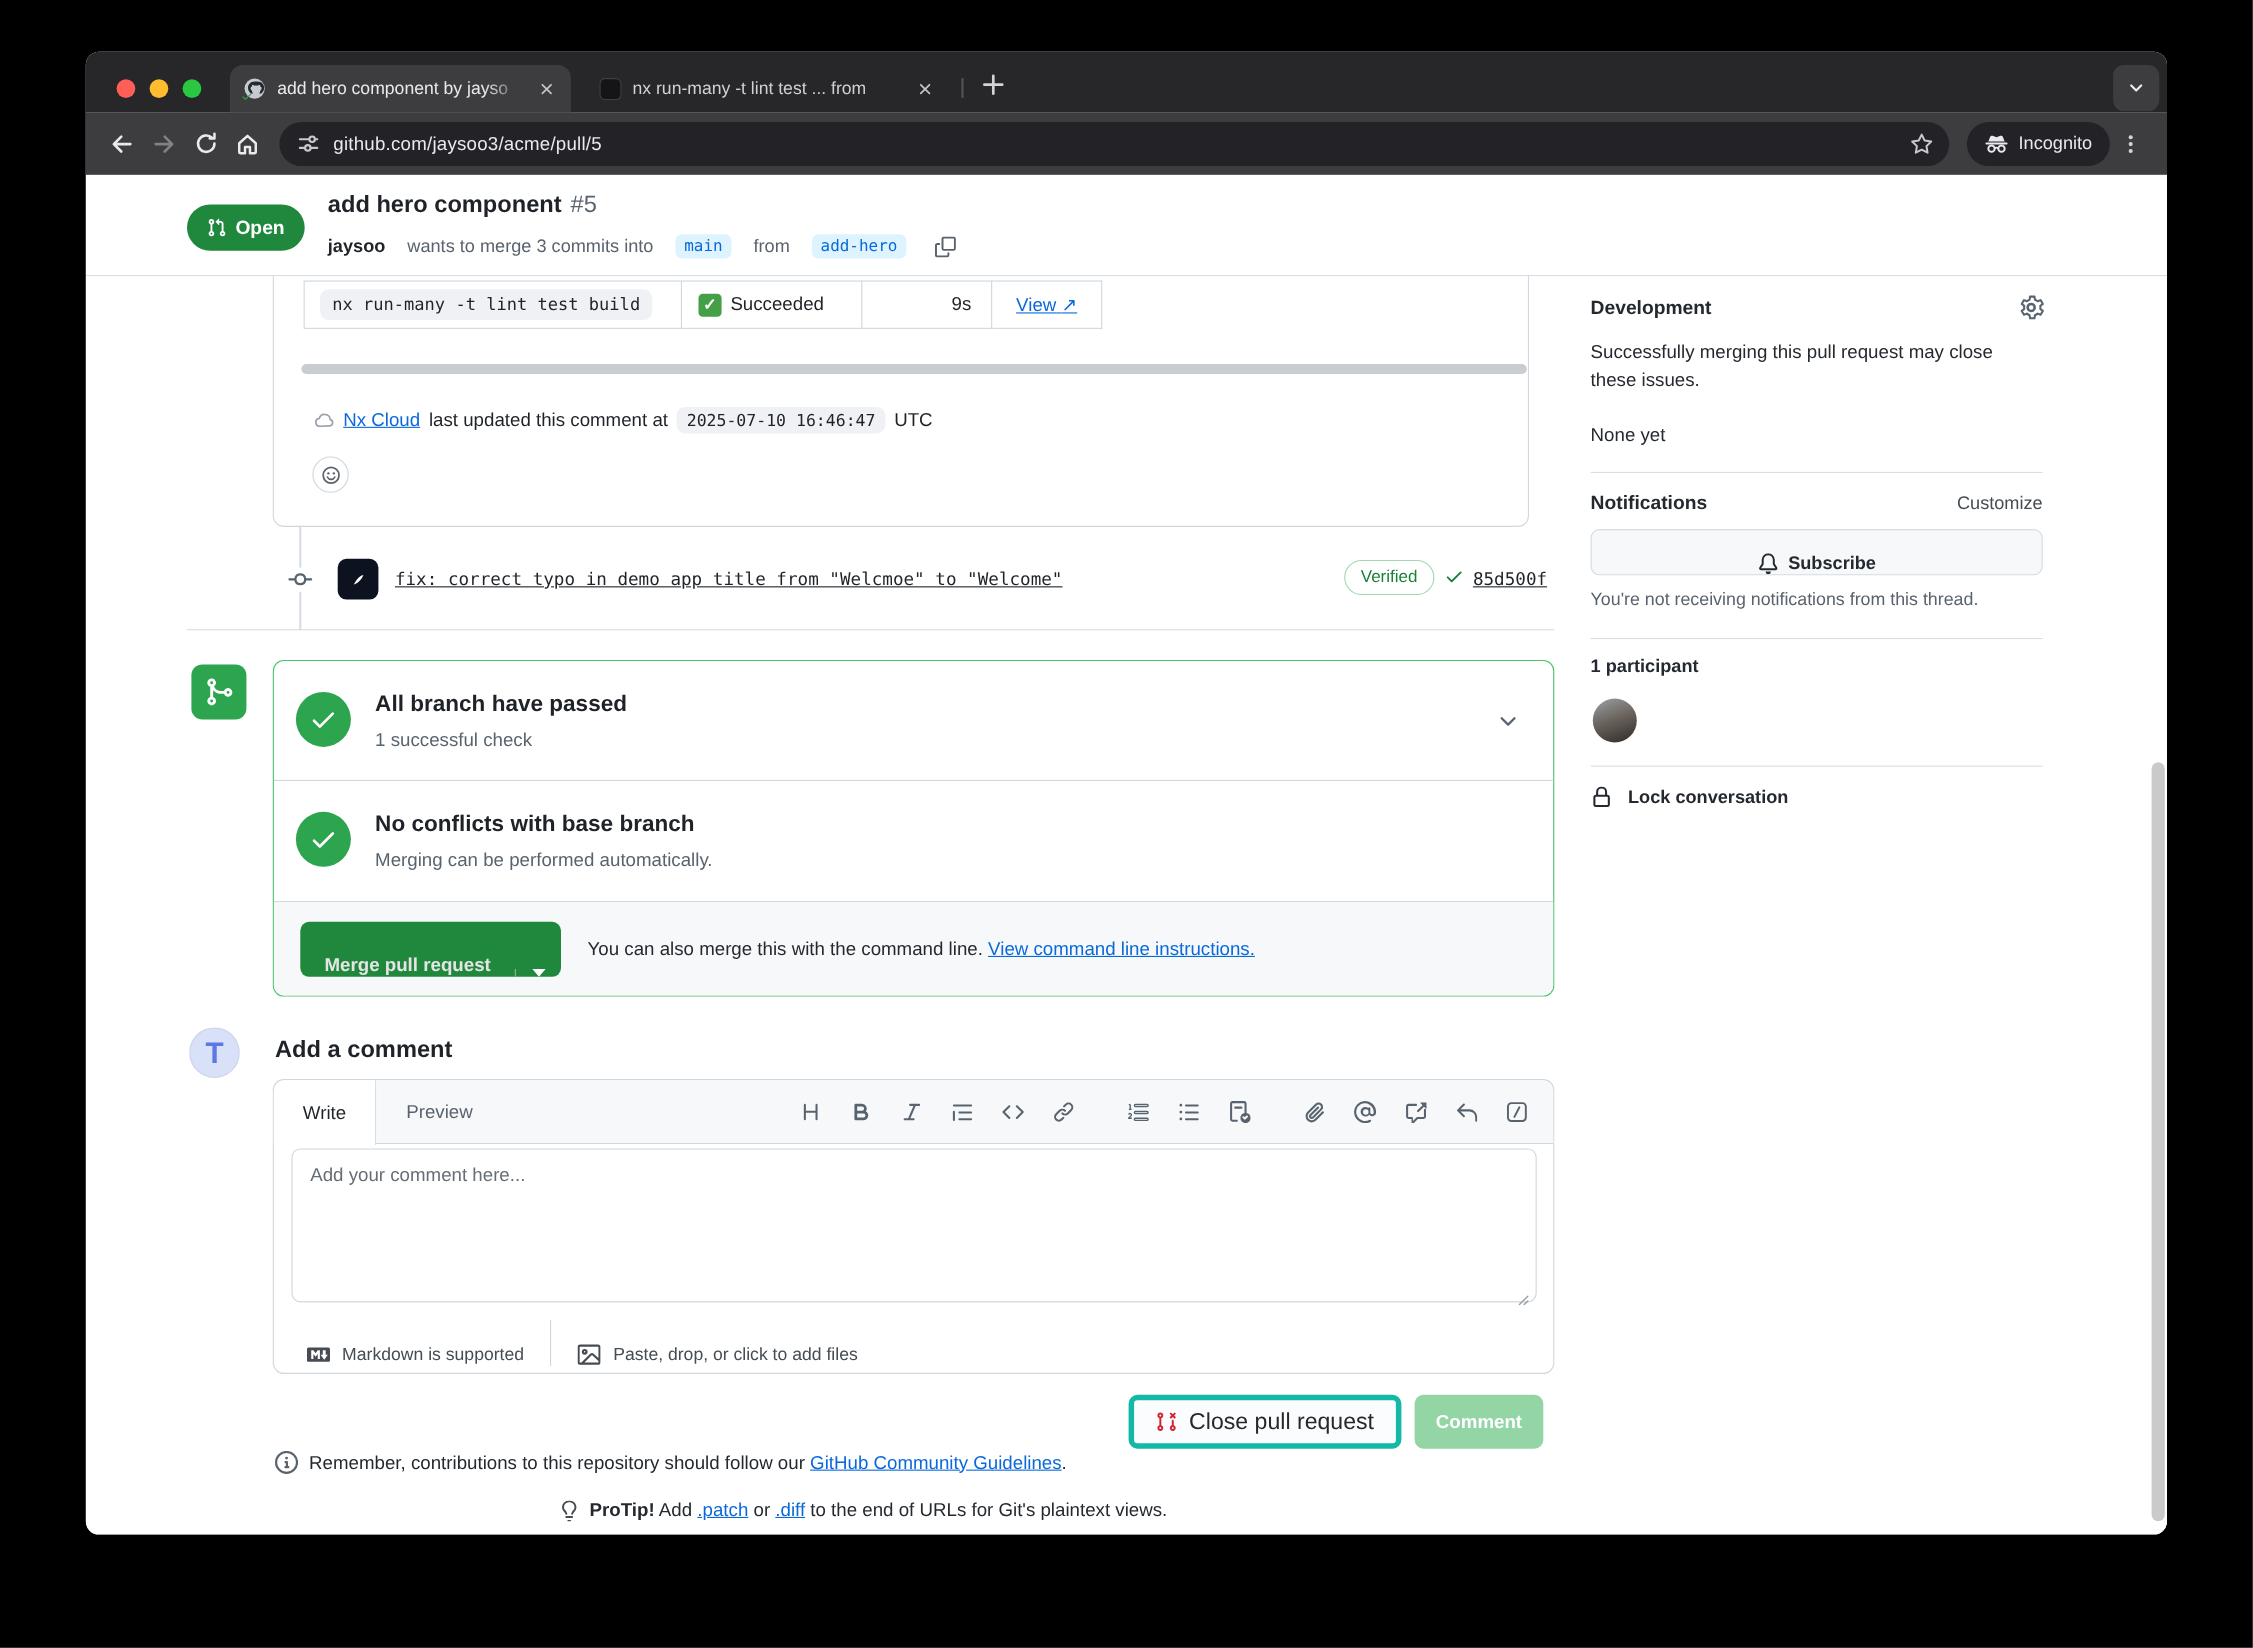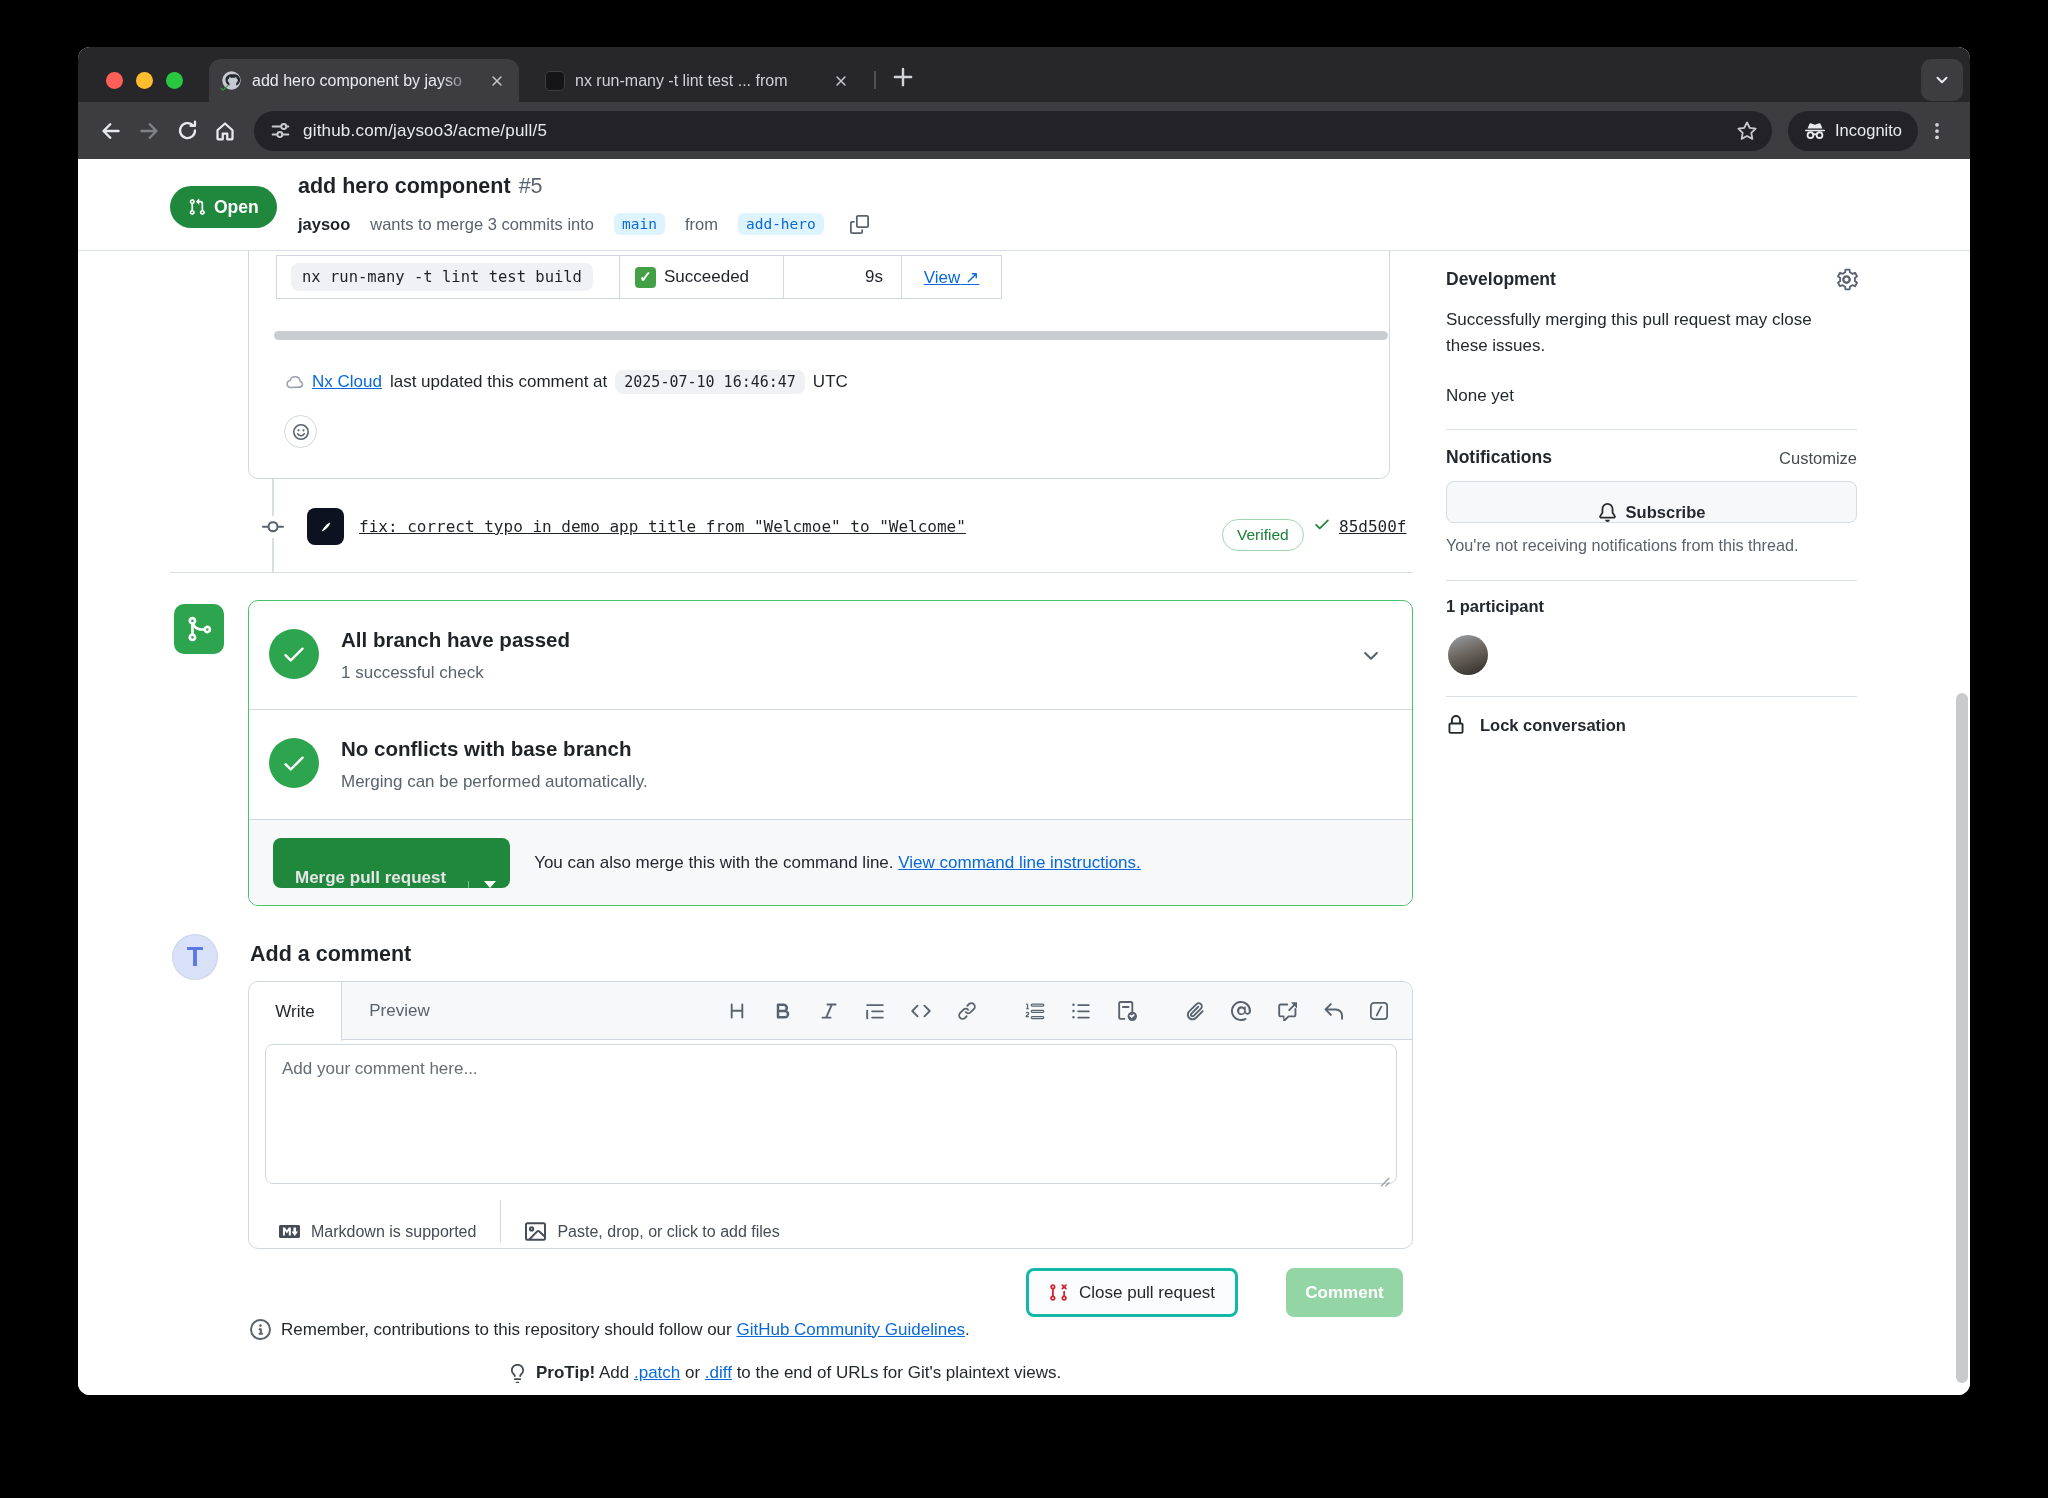--- a/index.html
+++ b/index.html
@@ -56,21 +56,21 @@
   .emoji-btn { position:absolute; left:206px; top:256px; width:33px; height:33px; border:1px solid #d0d7de; border-radius:50%;
                display:flex; align-items:center; justify-content:center; color:#59636e; z-index:2; background:#fff; }
   .link { color:#0969da; text-decoration:underline; cursor:pointer; }
 
   .tl-line { position:absolute; left:194px; top:320px; width:2px; height:94px; background:#d8dee4; }
   .commit-ico { position:absolute; left:184px; top:357px; color:#59636e; background:#fff; z-index:2; }
   .commit-avatar { position:absolute; left:229px; top:349px; width:37px; height:37px; border-radius:8px; background:#0c1220;
                    display:flex; align-items:center; justify-content:center; }
   .commit-msg { position:absolute; left:281px; top:358px; font-family:"DejaVu Sans Mono", monospace; font-size:16px;
                 color:#1f2328; text-decoration:underline; white-space:nowrap; }
-  .verified { position:absolute; left:1144px; top:360px; height:32px; padding:0 14px; border:1px solid #a2d8b0;
+  .verified { position:absolute; left:1144px; top:350px; height:32px; padding:0 14px; border:1px solid #a2d8b0;
               border-radius:16px; color:#1a7f37; font-size:15.5px; display:flex; align-items:center; }
   .sha-check { position:absolute; left:1235px; top:356px; color:#1a7f37; }
   .sha { position:absolute; left:1261px; top:358px; font-family:"DejaVu Sans Mono", monospace; font-size:16px; text-decoration:underline; }
 
   .divider1 { position:absolute; left:92px; top:413px; width:1243px; height:1px; background:#d8dee4; }
 
   .merge-sq { position:absolute; left:96px; top:445px; width:50px; height:50px; border-radius:10px; background:#2da44e;
               display:flex; align-items:center; justify-content:center; color:#fff; }
   .merge-box { position:absolute; left:170px; top:441px; width:1165px; height:306px; border:1px solid #4ac26b;
                border-radius:10px; background:#fff; }
@@ -103,22 +103,22 @@
   .tgroup { display:flex; align-items:center; gap:24px; }
   .tbtn { width:22px; height:22px; display:flex; align-items:center; justify-content:center; color:#59636e; }
   .cta { position:absolute; left:16px; top:62px; width:1132px; height:140px; border:1px solid #d0d7de; border-radius:8px;
          padding:14px 16px; font-size:17px; font-family:"Liberation Sans", sans-serif; color:#1f2328; resize:none; outline:none; background:#fff; }
   .cta::placeholder { color:#656d76; }
   .resize-grip { position:absolute; left:1128px; top:192px; color:#9aa0a6; }
   .cfoot { position:absolute; left:30px; top:220px; height:40px; display:flex; align-items:flex-end; gap:24px; font-size:16px; color:#454c54; }
   .cfoot .vdiv { width:1px; height:42px; background:#d0d7de; }
   .ficon-row { display:flex; align-items:center; gap:11px; }
 
-  .close-btn { position:absolute; left:948px; top:1109px; height:49px; border:3px solid #14b8a6; border-radius:8px; background:#fbfcfd;
-               display:flex; align-items:center; gap:11px; padding:0 20px; font-size:17px; color:#24292f; }
+  .close-btn { position:absolute; left:948px; top:1109px; height:49px; border:5px solid #14b8a6; border-radius:8px; background:#fbfcfd;
+               display:flex; align-items:center; gap:11px; padding:0 20px; font-size:21px; color:#24292f; }
   .comment-btn { position:absolute; left:1208px; top:1109px; height:49px; width:117px; border-radius:8px; background:#93d5a5;
                  color:#fff; font-size:17px; font-weight:600; display:flex; align-items:center; justify-content:center; }
 
   .note1 { position:absolute; left:172px; top:1160px; display:flex; align-items:center; gap:10px; font-size:17px; color:#24292f; }
   .protip { position:absolute; left:430px; top:1204px; display:flex; align-items:center; gap:9px; font-size:17px; color:#24292f; }
   .protip b { font-weight:700; }
 
   
   .sb { position:absolute; left:1368px; width:411px; }
   .sb-title { font-size:17.5px; font-weight:700; color:#24292f; }

